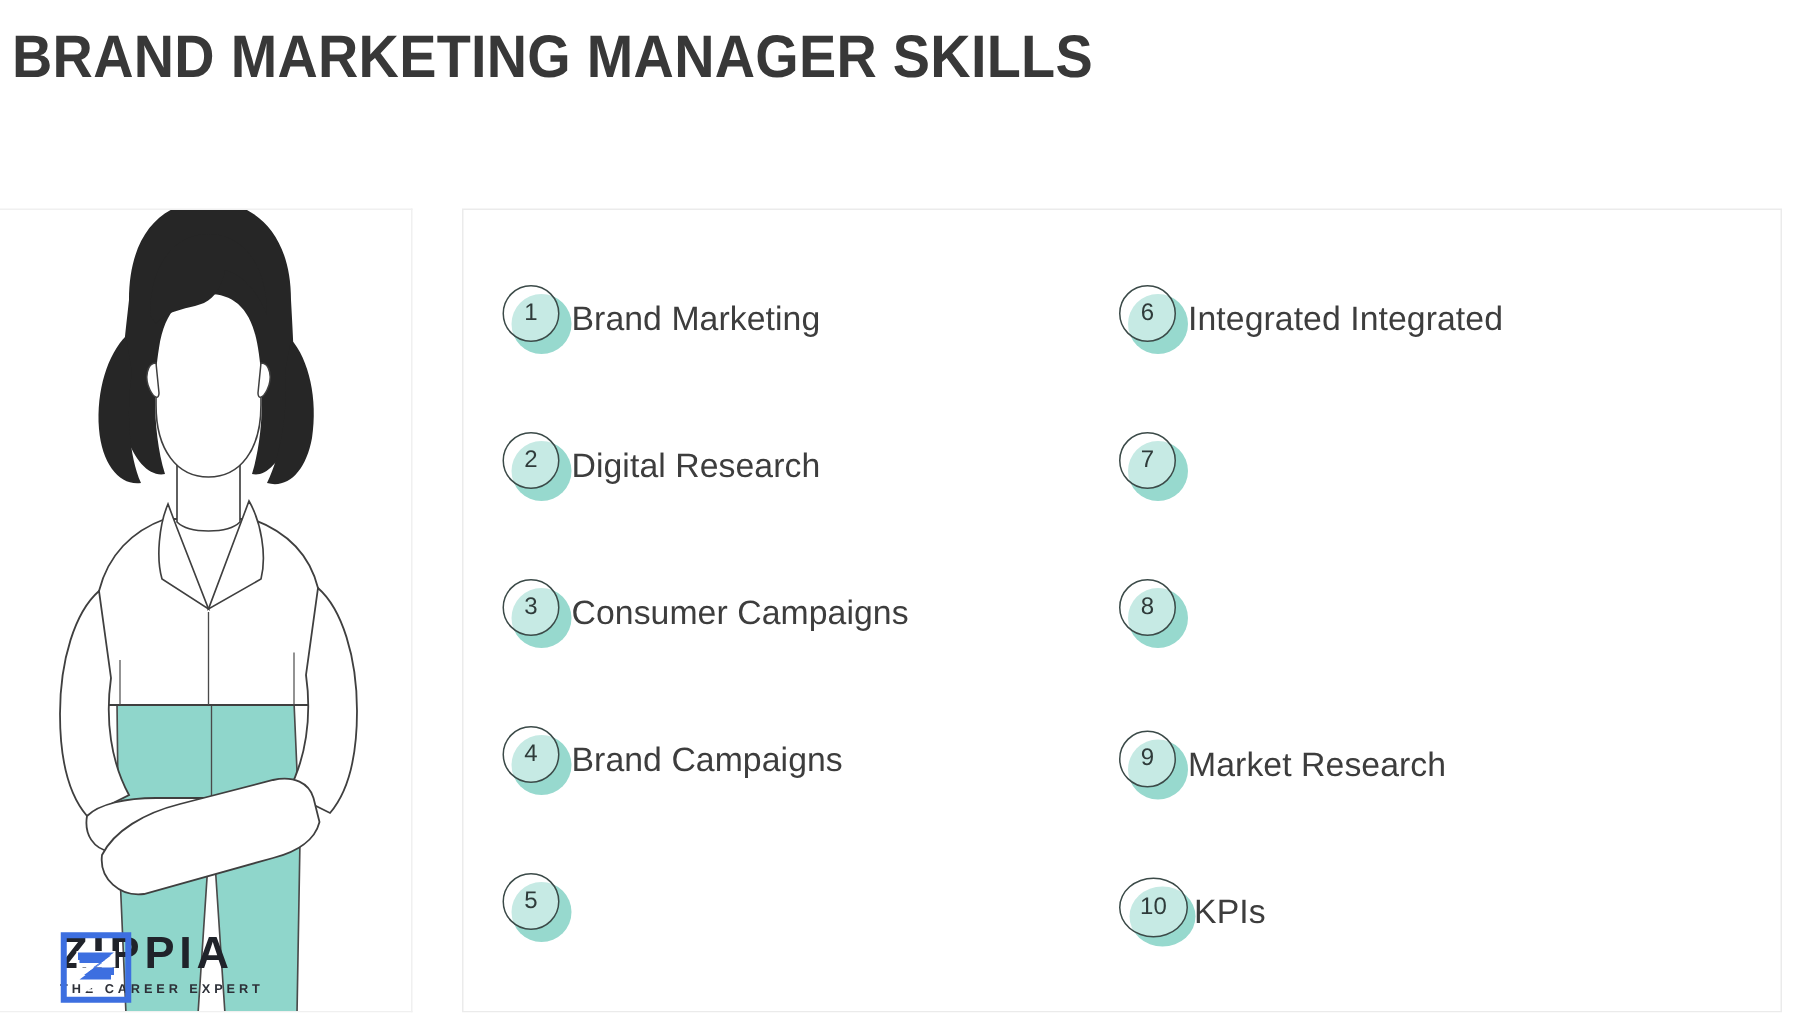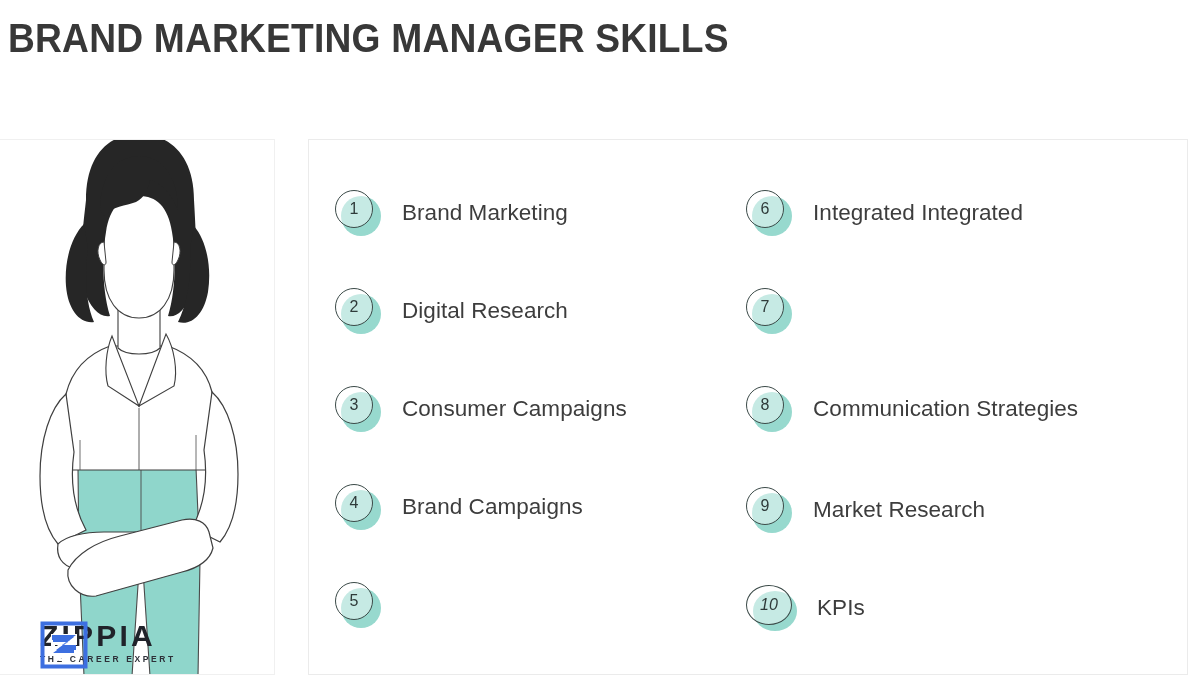--- a/index.html
+++ b/index.html
@@ -158,25 +158,24 @@
   }
   .badge .num {
     font-family: "Liberation Sans", sans-serif;
     font-size: 16px;
     font-weight: normal;
     color: #2f3b3a;
     line-height: 1;
     letter-spacing: 0.2px;
   }
   .badge.wide { width: 50px; flex: 0 0 50px; }
-  .badge.wide .ring { width: 46px; height: 40px; border-radius: 50%; font-style: italic; }
+  .badge.wide .ring { width: 46px; height: 40px; border-radius: 50%; }
   .badge.wide .disc { left: 7px; top: 6px; width: 44px; height: 40px; }
 
   .skill-label {
-    margin-left: 21px;
     font-family: "Liberation Sans", sans-serif;
     font-size: 22.5px;
     font-weight: normal;
     color: #3d3d3d;
     white-space: nowrap;
     letter-spacing: 0.05px;
   }
 </style>
 </head>
 <body>
@@ -327,21 +326,20 @@
         </div>
       </div>
 
       <div class="skill-item" style="top:246px;">
         <div class="badge">
           <div class="disc"></div>
           <div class="ring">
             <span class="num">8</span>
           </div>
         </div>
-        <span class="skill-label">Communication Strategies</span>
       </div>
 
       <div class="skill-item" style="top:347px;">
         <div class="badge">
           <div class="disc"></div>
           <div class="ring">
             <span class="num">9</span>
           </div>
         </div>
         <span class="skill-label">Market Research</span>

